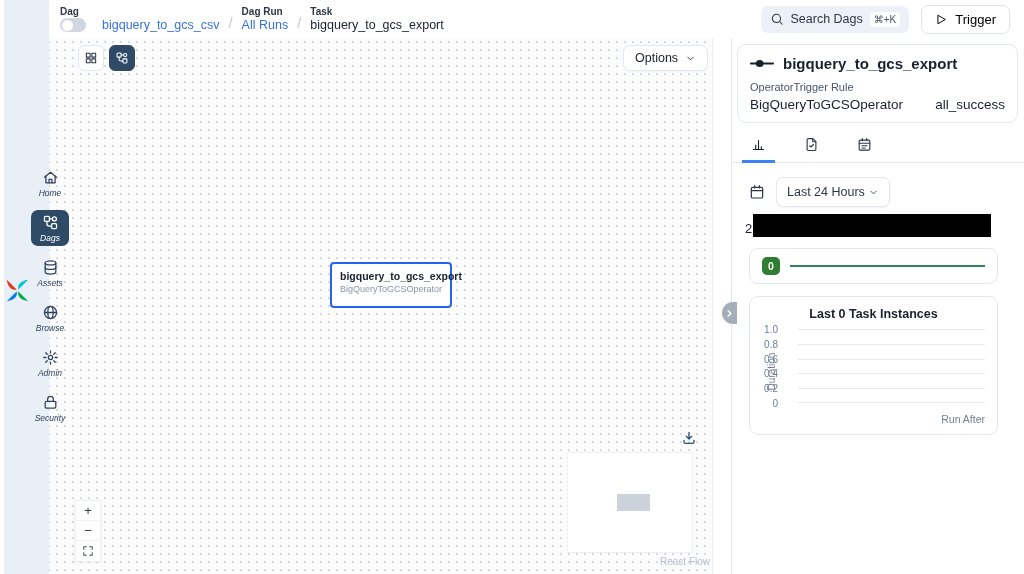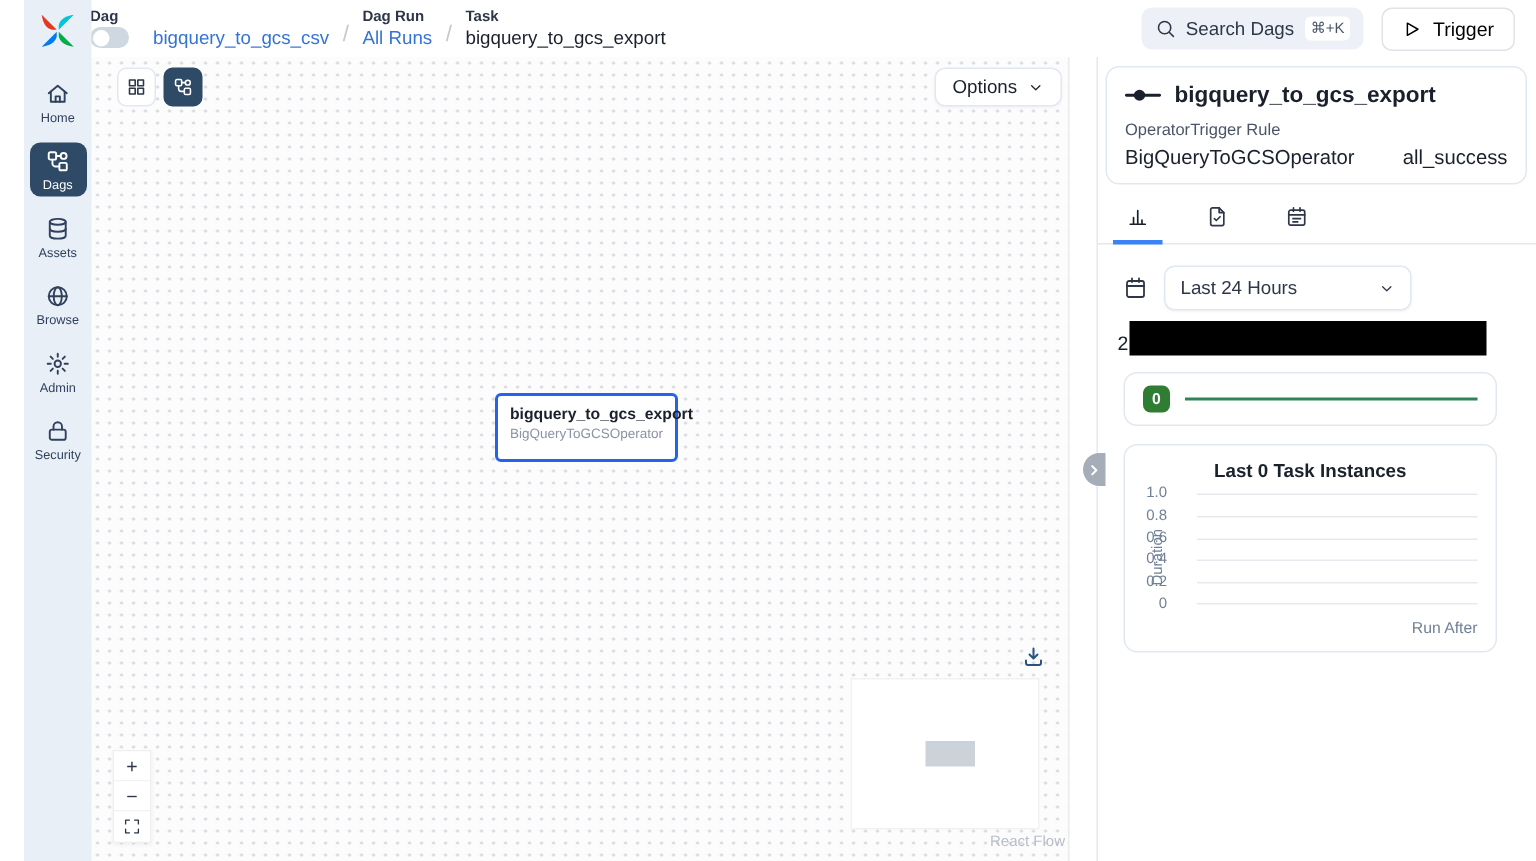--- a/index.html
+++ b/index.html
@@ -2,22 +2,22 @@
 <html><head>
 <meta charset="utf-8">
 <style>
   * { margin:0; padding:0; box-sizing:border-box; }
   html,body { width:1024px; height:574px; overflow:hidden; background:#fff;
     font-family:"Liberation Sans", sans-serif; color:#1a202c; }
   svg { display:block; }
   .icon { stroke:currentColor; fill:none; stroke-width:1.8; stroke-linecap:round; stroke-linejoin:round; }
 
   
-  .sidebar { position:absolute; left:16px; top:0; width:45px; height:574px;
-    background:#e9eff6; display:flex; flex-direction:column; align-items:center; z-index:5; }
+  .sidebar { position:absolute; left:4px; top:0; width:45px; height:574px;
+    background:#e9eff6; display:flex; flex-direction:row; align-items:center; z-index:5;font-style:italic; }
   .logo { margin-top:7px; cursor:pointer; }
   .nav { margin-top:16px; display:flex; flex-direction:column; gap:9px; align-items:center; }
   .nav-bottom { margin-top:auto; margin-bottom:8px; display:flex; flex-direction:column; gap:8px; align-items:center; }
   .nav-item { width:38px; padding:4px 0 3px; border-radius:7px; display:flex; flex-direction:column;
     align-items:center; gap:2px; color:#30415e; cursor:pointer; }
   .nav-item .nav-label { font-size:8.5px; }
   .nav-item.active { background:#2e4a66; color:#fff; }
 
   
   .header { position:absolute; left:45px; top:0; width:979px; height:38px; background:#fff;
@@ -76,21 +76,21 @@
   .task-card { margin:6px 6px 0 5px; border:1px solid #e2e8f0; border-radius:9px; padding:10px 12px; }
   .task-card .title-row { display:flex; align-items:center; gap:9px; }
   .task-card .panel-title { font-size:15px; font-weight:bold; }
   .meta-labels { display:flex; justify-content:flex-start; margin-top:9px; font-size:11px; color:#4a5568; }
   .meta-values { display:flex; justify-content:space-between; margin-top:4px; font-size:13.5px; color:#1a202c; }
   .tabs { margin-top:7px; padding:0 10px; display:flex; gap:20px; border-bottom:1px solid #e2e8f0; }
   .tab { padding:7px 9px 8px; color:#2d3748; cursor:pointer; border-bottom:3px solid transparent; margin-bottom:-1px; }
   .tab.active { border-bottom-color:#3b82f6; color:#1a202c; }
   .panel-content { padding:14px 26px 0 17px; }
   .range-row { display:flex; align-items:center; gap:11px; color:#2d3748; }
-  .range-select { width:165px; display:flex; align-items:center; justify-content:space-between;
+  .range-select { width:114px; display:flex; align-items:center; justify-content:space-between;
     border:1px solid #e2e8f0; border-radius:7px; padding:7px 10px; font-size:12.5px; cursor:pointer;
     box-shadow:0 1px 2px rgba(0,0,0,.05); background:#fff; }
   .redacted-row { position:relative; margin-top:7px; height:23px; }
   .redacted-prefix { position:absolute; left:-4px; bottom:1px; font-size:13px; color:#1a202c; }
   .redacted-bar { position:absolute; left:4px; top:0; width:238px; height:23px; background:#000; }
   .failed-card { margin-top:11px; border:1px solid #e2e8f0; border-radius:9px; padding:8px 12px;
     display:flex; align-items:center; gap:10px; }
   .count-badge { width:18px; height:18px; border-radius:5px; background:#2e7d32; color:#fff;
     font-size:10.5px; font-weight:bold; display:flex; align-items:center; justify-content:center; flex:none; }
   .failed-label { font-size:12.5px; font-weight:bold; width:84px; line-height:1.25; }

